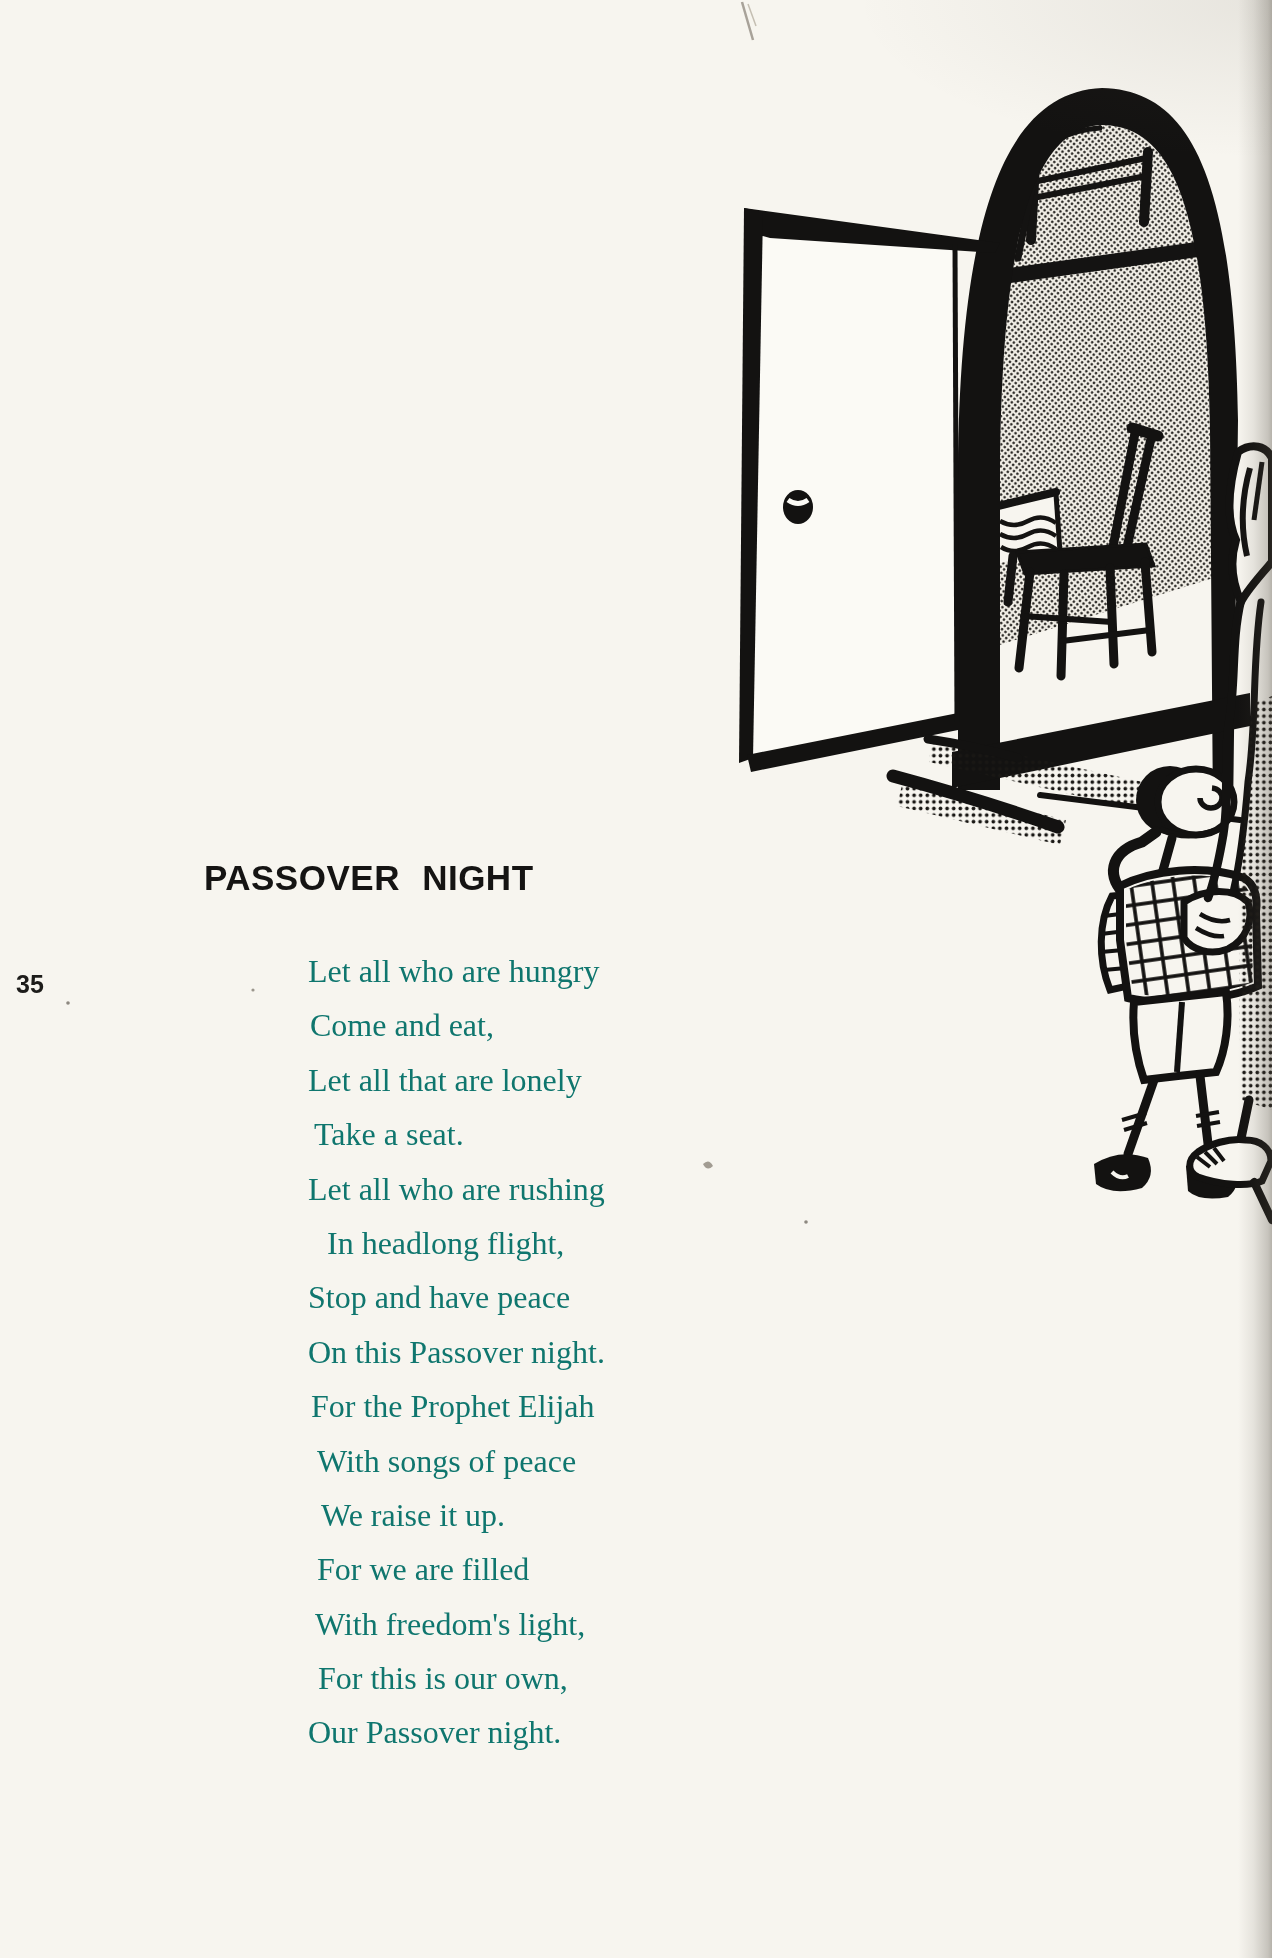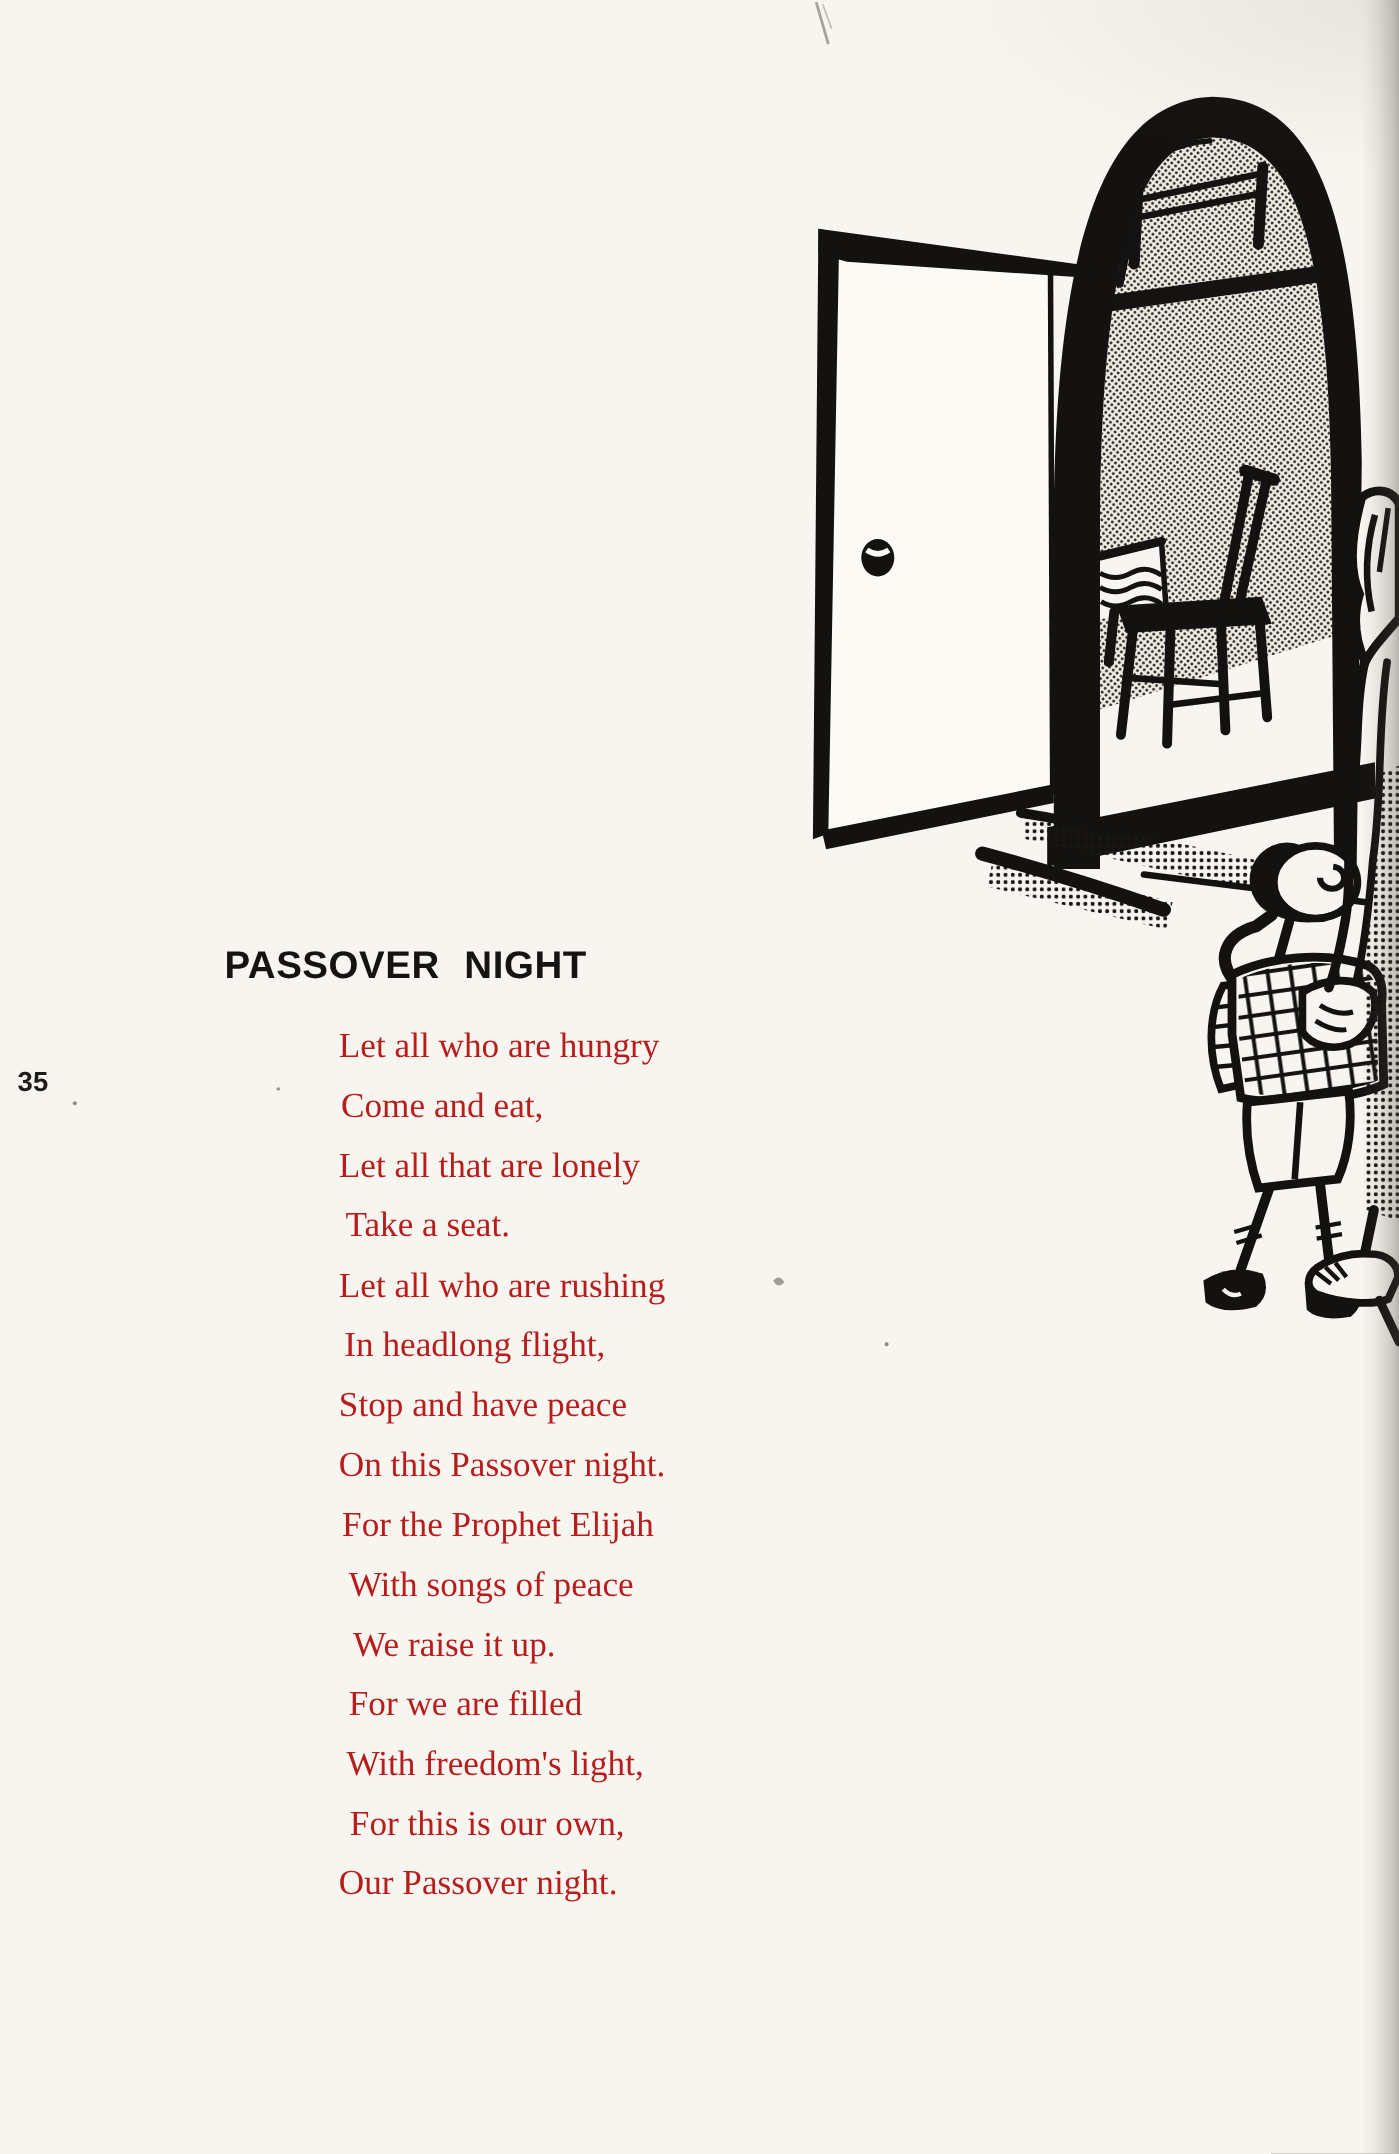--- a/index.html
+++ b/index.html
@@ -27,28 +27,28 @@
     font-weight:700;font-size:35px;letter-spacing:.5px;word-spacing:12px;
     color:#151413;
     text-align:center;
   }
   .page-number{
     position:absolute;left:16px;top:970px;
     font-family:"Liberation Sans", sans-serif;
     font-weight:700;font-size:25px;color:#1d1c1a;
   }
   .poem{
-    position:absolute;left:308px;top:923px;
-    font-size:32px;color:#b91c1c;
+    position:absolute;left:308px;top:944px;
+    font-size:32px;color:#0f766e;
   }
   .poem-line{height:54.4px;line-height:54.4px;white-space:nowrap;}
   
   .poem-line:nth-child(2){margin-left:2px;}
   .poem-line:nth-child(4){margin-left:6px;}
-  .poem-line:nth-child(6){margin-left:5px;}
+  .poem-line:nth-child(6){margin-left:19px;}
   .poem-line:nth-child(9){margin-left:3px;}
   .poem-line:nth-child(10){margin-left:9px;}
   .poem-line:nth-child(11){margin-left:13px;}
   .poem-line:nth-child(12){margin-left:9px;}
   .poem-line:nth-child(13){margin-left:7px;}
   .poem-line:nth-child(14){margin-left:10px;}
   .poem-line:nth-child(16){margin-left:8px;}
   .illustration{position:absolute;left:0;top:0;pointer-events:none;}
 </style>
 </head>

